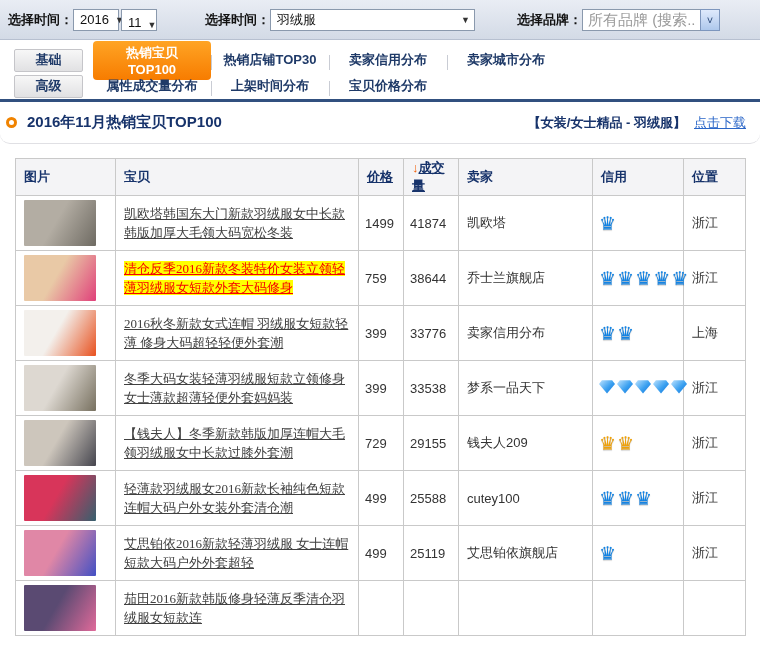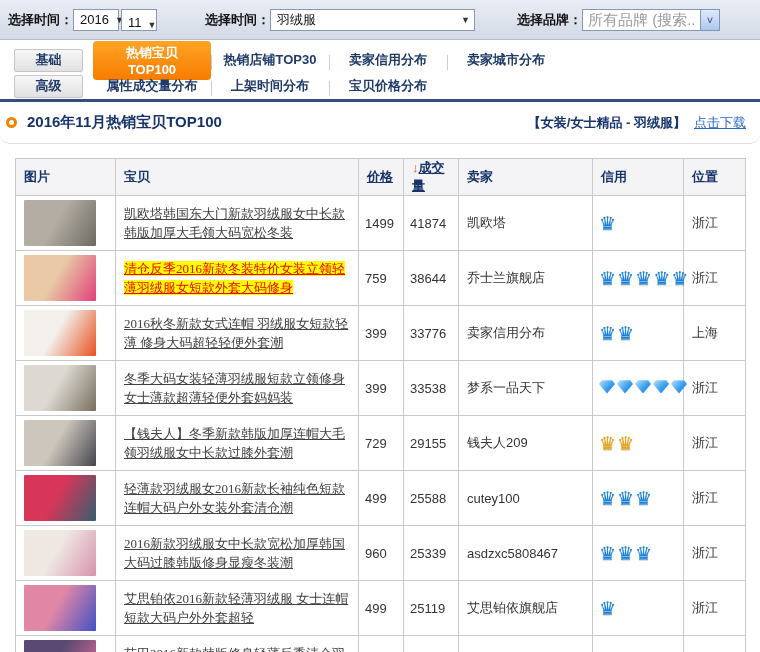--- a/index.html
+++ b/index.html
@@ -221,31 +221,20 @@
         </td>
         <td><span class="item-link">轻薄款羽绒服女2016新款长袖纯色短款连帽大码户外女装外套清仓潮</span></td>
         <td class="cell-num">499</td>
         <td class="cell-num">25588</td>
         <td>cutey100</td>
         <td class="credit-cell"><span class="crown crown-blue">♛</span><span class="crown crown-blue">♛</span><span class="crown crown-blue">♛</span></td>
         <td>浙江</td>
       </tr>
       <tr>
         <td class="cell-img">
-          <div class="thumb" style="background: linear-gradient(120deg, rgb(239, 232, 226) 45%, rgb(215, 147, 174));"></div>
-        </td>
-        <td><span class="item-link">2016新款羽绒服女中长款宽松加厚韩国大码过膝韩版修身显瘦冬装潮</span></td>
-        <td class="cell-num">960</td>
-        <td class="cell-num">25339</td>
-        <td>asdzxc5808467</td>
-        <td class="credit-cell"><span class="crown crown-blue">♛</span><span class="crown crown-blue">♛</span><span class="crown crown-blue">♛</span></td>
-        <td>浙江</td>
-      </tr>
-      <tr>
-        <td class="cell-img">
           <div class="thumb" style="background: linear-gradient(120deg, rgb(224, 135, 166) 45%, rgb(66, 80, 196));"></div>
         </td>
         <td><span class="item-link">艾思铂依2016新款轻薄羽绒服 女士连帽短款大码户外外套超轻</span></td>
         <td class="cell-num">499</td>
         <td class="cell-num">25119</td>
         <td>艾思铂依旗舰店</td>
         <td class="credit-cell"><span class="crown crown-blue">♛</span></td>
         <td>浙江</td>
       </tr>
       <tr>

